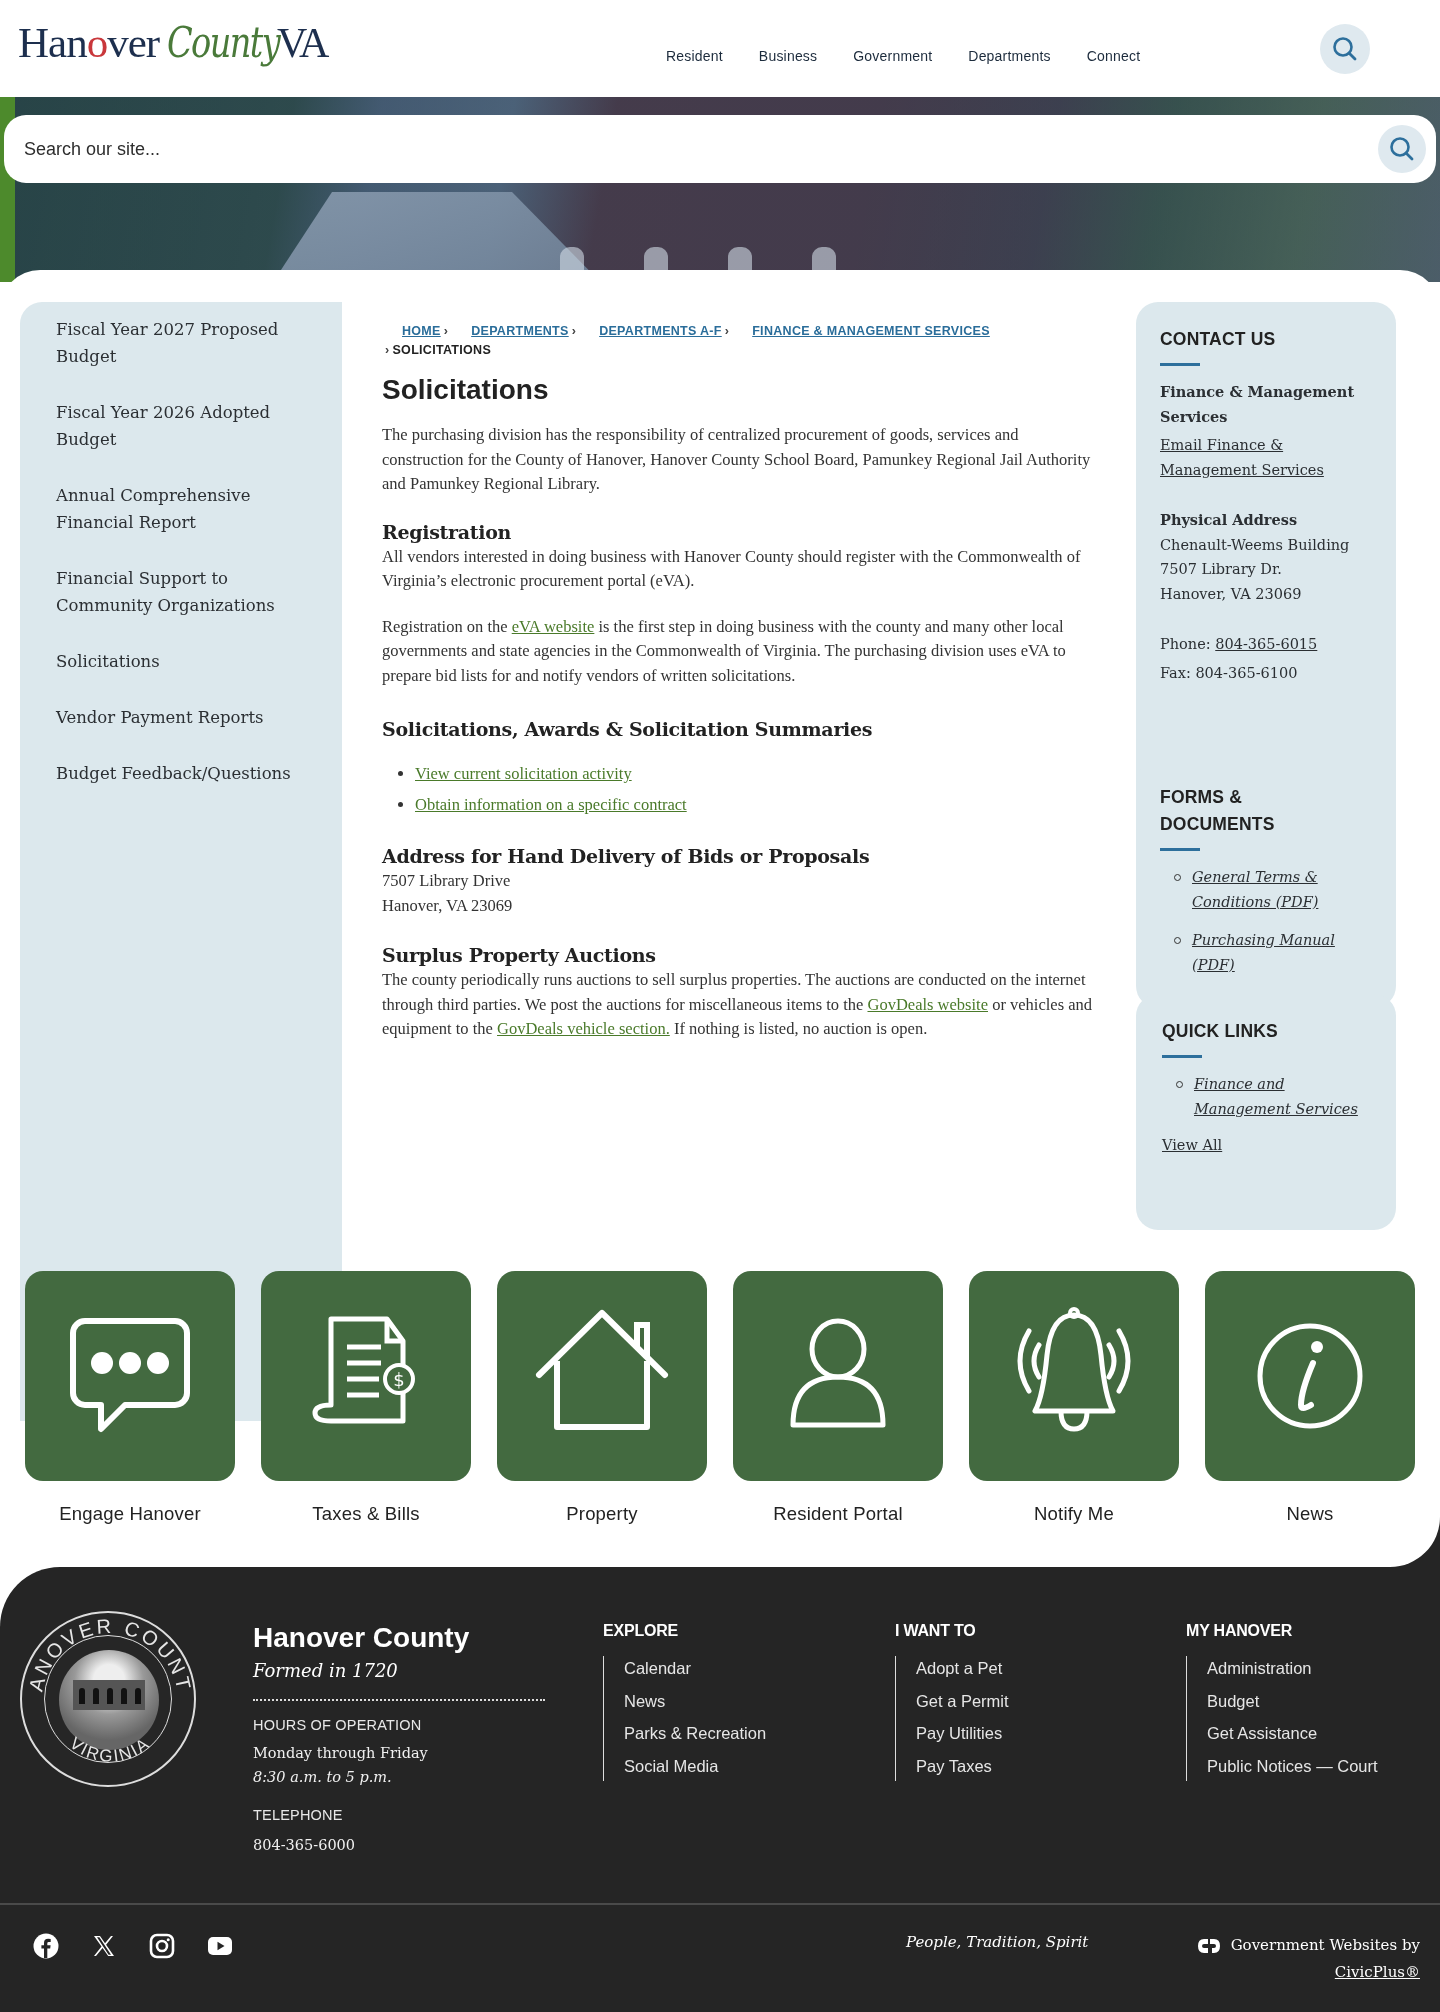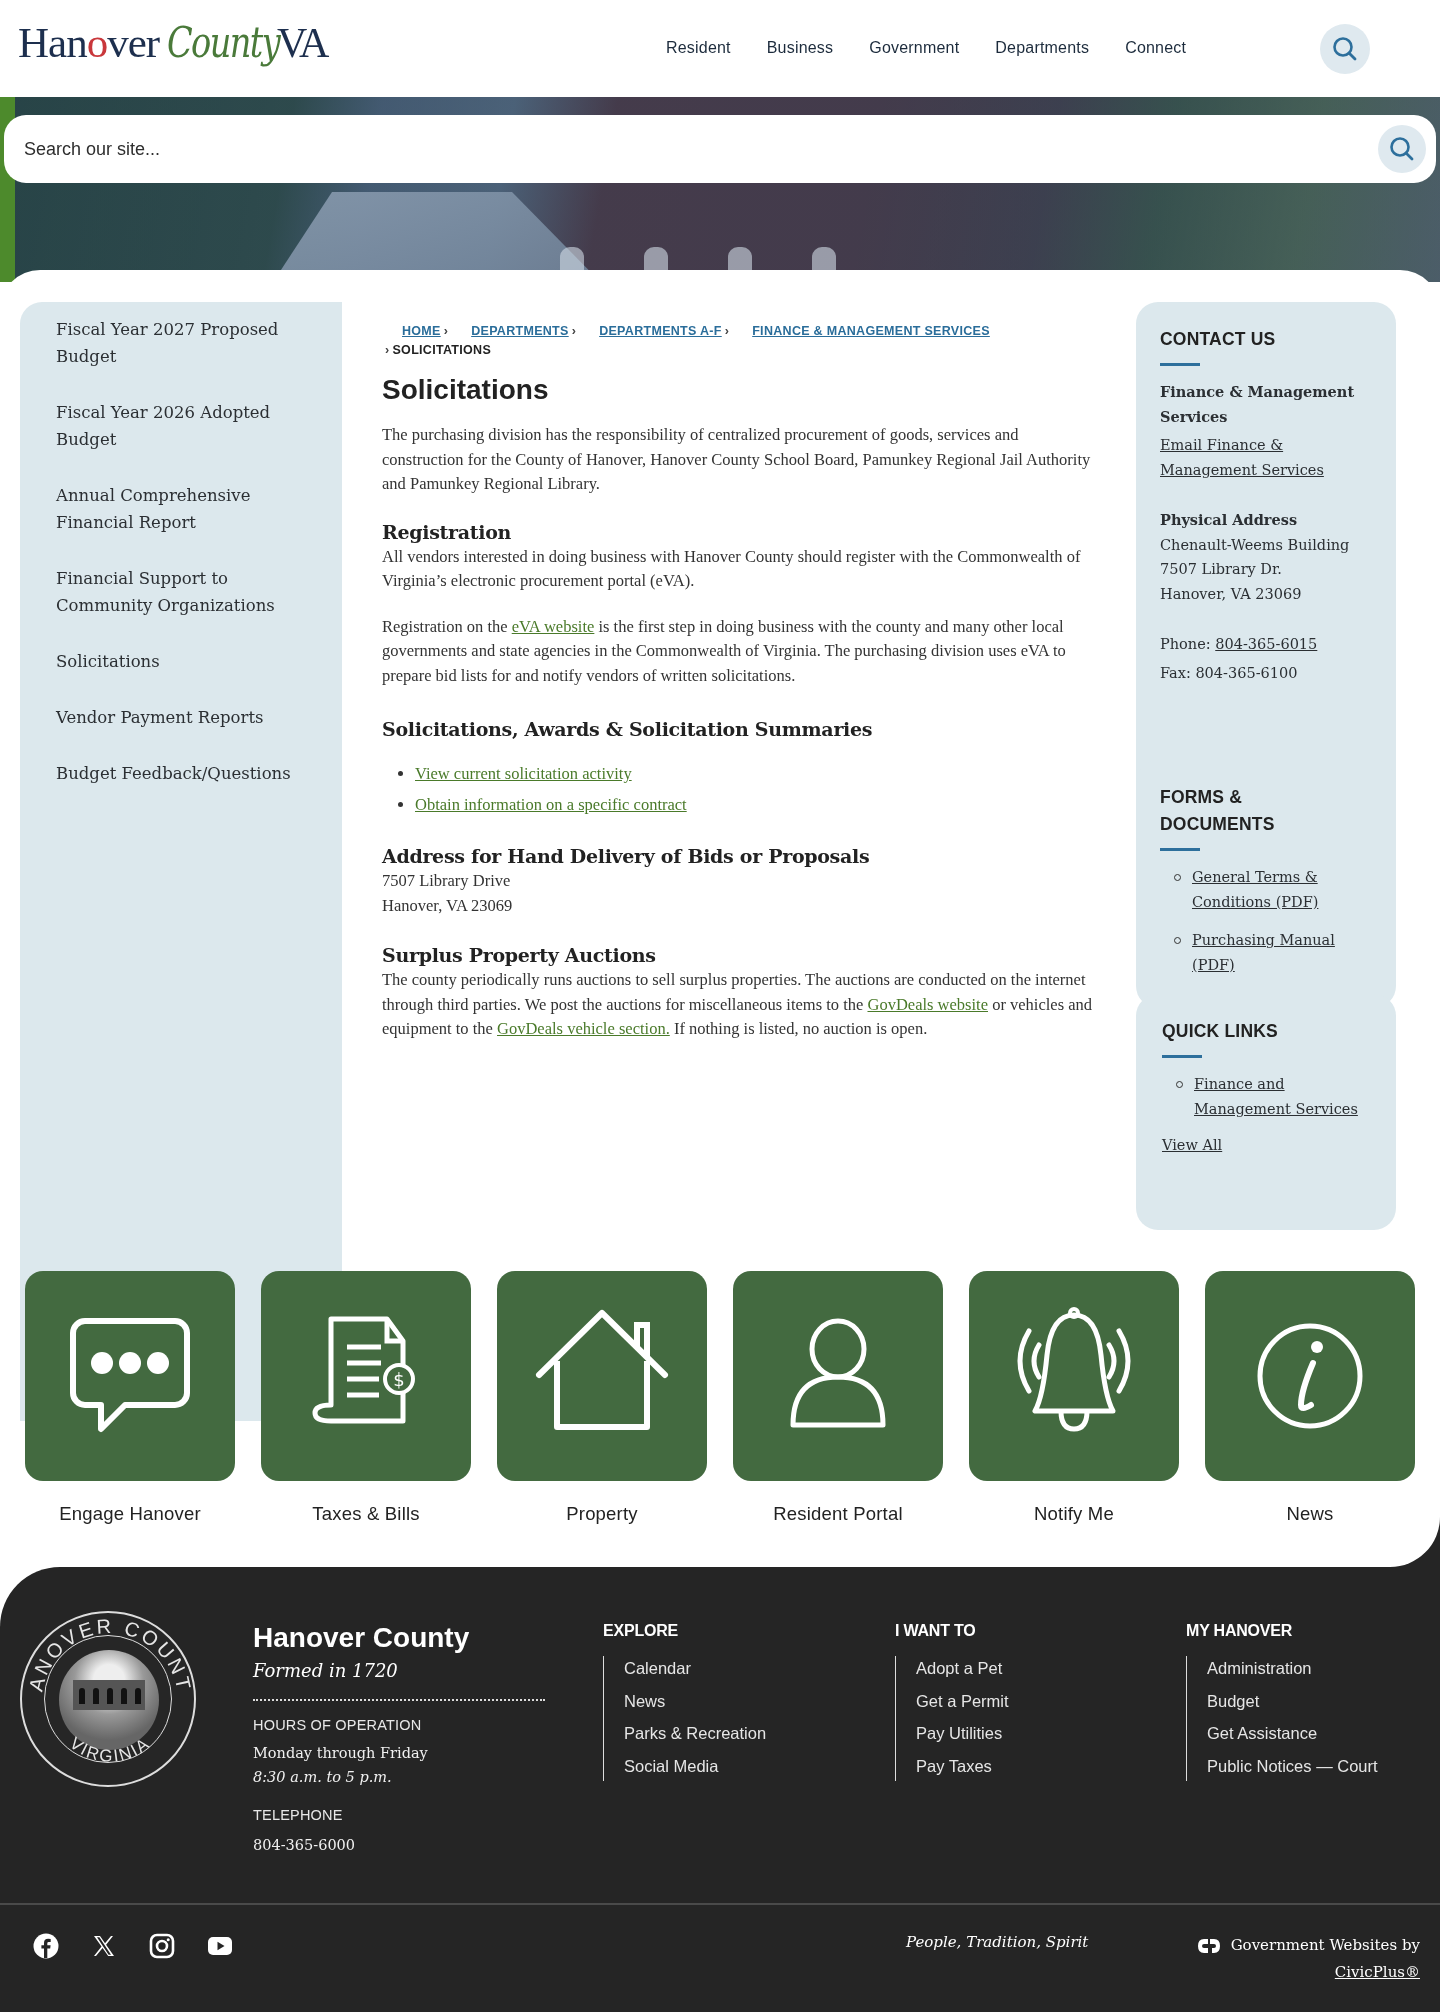--- a/index.html
+++ b/index.html
@@ -8,21 +8,21 @@
   a { color: inherit; }
 
   
   .header { position: absolute; top: 0; left: 0; width: 1440px; height: 97px; background: #fff; }
   .logo { position: absolute; left: 18px; top: 18px; height: 60px; display: flex; align-items: baseline; }
   .logo .han { font-family: "Liberation Serif", serif; font-size: 43px; color: #1d2f4e; letter-spacing: -1px; }
   .logo .han .o { color: #c9373b; }
   .logo .county { font-family: "DejaVu Serif", serif; font-style: italic; font-size: 42px; color: #4a7a3a; margin-left: 8px; letter-spacing: -2px; transform: scaleX(0.8); transform-origin: left; display: inline-block; width: 110px; }
   .logo .va { font-family: "Liberation Serif", serif; font-size: 42px; color: #1d2f4e; margin-left: 0px; letter-spacing: -3px; }
   .nav { position: absolute; top: 30px; left: 666px; display: flex; gap: 0; }
-  .nav a { font-family: "Liberation Sans", sans-serif; font-size: 16px; color: #1c2b3c; text-decoration: none; margin-right: 36px; line-height: 36px; letter-spacing: 0.2px; }
+  .nav a { font-family: "Liberation Sans", sans-serif; font-size: 14px; color: #1c2b3c; text-decoration: none; margin-right: 36px; line-height: 36px; letter-spacing: 0.2px; margin-top: 8px; }
   .nav-search { position: absolute; left: 1320px; top: 24px; width: 50px; height: 50px; border-radius: 50%; background: #dfe9ef; display: flex; align-items: center; justify-content: center; }
 
   
   .hero { position: absolute; top: 97px; left: 0; width: 1440px; height: 185px; overflow: hidden;
     background:
       linear-gradient(90deg, #4d8a2c 0 15px, transparent 15px),
       linear-gradient(180deg, rgba(35,60,85,0.55), rgba(35,60,85,0.55)),
       linear-gradient(100deg, #2d4d36 0%, #3a5a42 20%, #6a7e93 26%, #7b8ea2 35%, #6d3a3f 42%, #6a3a40 60%, #5b4448 72%, #4f6a46 80%, #6f8a5a 90%, #7d8580 100%);
   }
   .hero .roof { position: absolute; left: 260px; top: 95px; width: 360px; height: 110px; background: linear-gradient(160deg, #8a9cb0, #6c7f95); clip-path: polygon(20% 0, 70% 0, 100% 100%, 0 100%); opacity: 0.9; }
@@ -50,21 +50,21 @@
   .main .link-green { color: #4a7a2a; text-decoration: underline; }
   .main ul { margin-top: 18px; margin-left: 33px; }
   .main ul li { font-family: "Liberation Serif", serif; font-size: 16.5px; line-height: 31px; color: #333; }
 
   .rcard { position: absolute; left: 1136px; width: 260px; background: #dce8ed; border-radius: 22px; padding: 24px 24px; }
   .rcard h3 { font-family: "Liberation Sans", sans-serif; font-weight: bold; font-size: 17.5px; color: #222; line-height: 27px; letter-spacing: 0.2px; }
   .rcard .bar { width: 40px; height: 3px; background: #2d6f9c; margin: 10px 0 14px; }
   .rcard p, .rcard li { font-family: "DejaVu Serif", serif; font-size: 14.5px; line-height: 24.5px; color: #2b2f33; }
   .rcard .b { font-weight: bold; }
   .rcard a { color: #2b2f33; text-decoration: underline; }
-  .rcard ul { list-style: none; margin-left: 14px; }
+  .rcard ul { list-style: none; margin-left: 14px; font-style: italic; }
   .rcard ul li { position: relative; padding-left: 18px; margin-bottom: 14px; }
   .rcard ul li::before { content: ""; position: absolute; left: 0; top: 9px; width: 5px; height: 5px; border: 1.4px solid #333; border-radius: 50%; }
 
   
   .tiles { position: absolute; top: 1271px; left: 25px; display: flex; gap: 26px; }
   .tile { width: 210px; text-align: center; text-decoration: none; }
   .tile .box { width: 210px; height: 210px; background: #436a40; border-radius: 18px; display: flex; align-items: center; justify-content: center; }
   .tile .lbl { display: block; font-family: "Liberation Sans", sans-serif; font-size: 18.5px; color: #222; margin-top: 22px; letter-spacing: 0.2px; }
 
   

